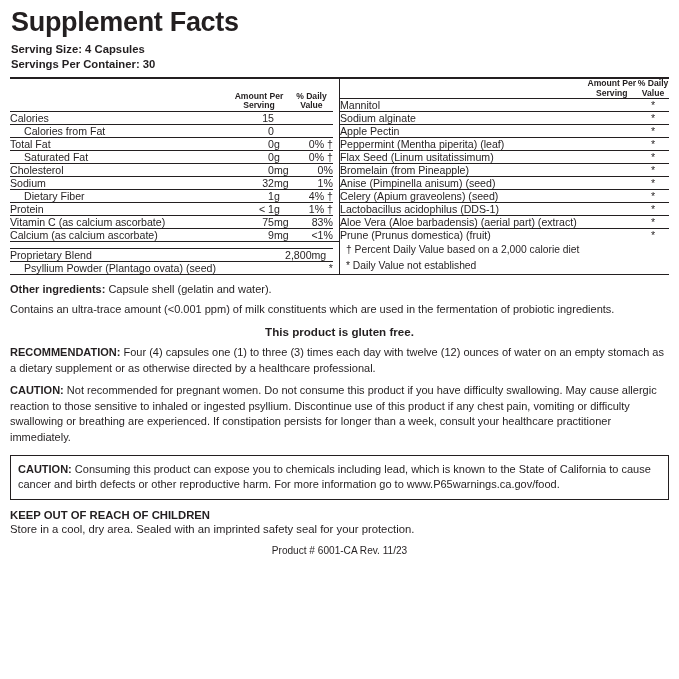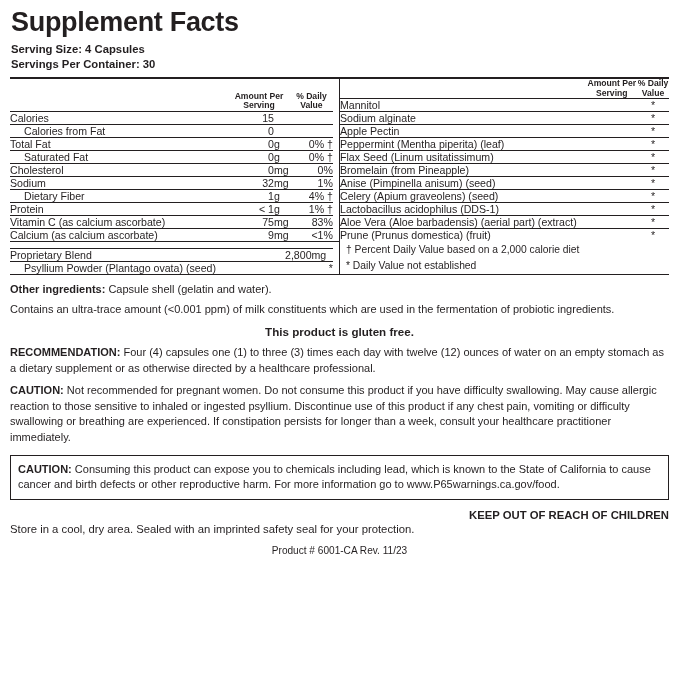--- a/index.html
+++ b/index.html
@@ -104,21 +104,21 @@
     margin-top: 7px;
   }
   .warning-box {
     border: 1.3px solid #231f20;
     padding: 6px 7px 6px 7px;
     margin-top: 9px;
     font-size: 11px;
     line-height: 1.42;
   }
   .keep-out {
-    text-align: right;
+    text-align: left;
     font-weight: bold;
     font-size: 11.3px;
     margin-top: 9px;
   }
   .store {
     text-align: left;
     font-size: 11.3px;
     margin-top: 2px;
   }
   .product {

